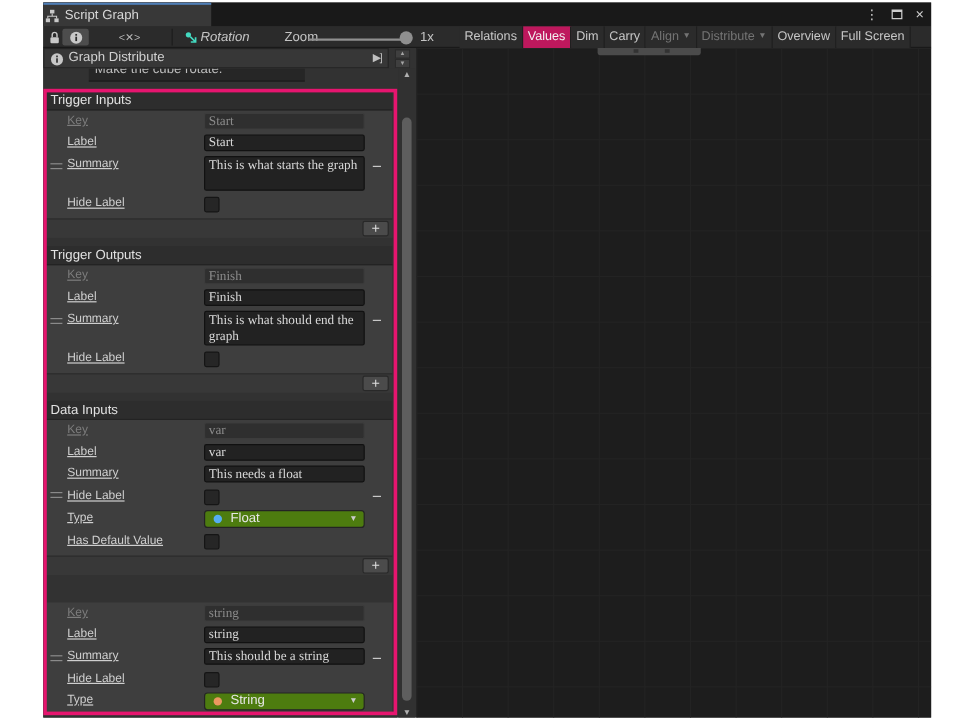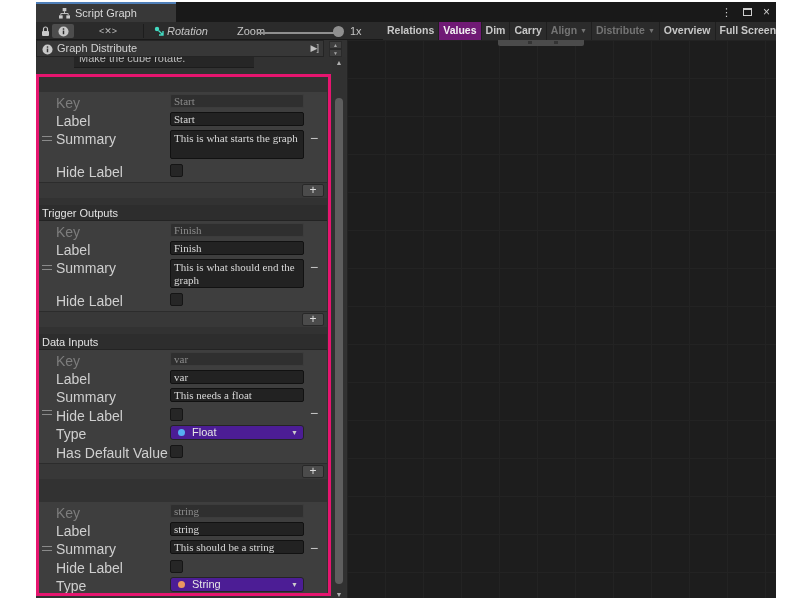--- a/index.html
+++ b/index.html
@@ -5,42 +5,42 @@
   * { margin:0; padding:0; box-sizing:border-box; }
   html,body { width:800px; height:600px; background:#ffffff; overflow:hidden;
               font-family:"Liberation Sans", sans-serif; }
   .window { position:absolute; left:36px; top:2px; width:740px; height:596px;
             background:#323232; overflow:hidden; }
 
   
   .tabbar { position:absolute; left:0; top:0; width:740px; height:20px; background:#191919; }
   .tab { position:absolute; left:0; top:0; width:140px; height:20px; background:#383838;
          border-top:2px solid #4f7fb8; display:flex; align-items:center; gap:5px;
-         padding-left:23px; color:#d8d8d8; font-size:11px; }
+         padding-left:2px; color:#d8d8d8; font-size:11px; }
   .win-controls { position:absolute; right:6px; top:0; height:20px; display:flex;
                   align-items:center; gap:11px; color:#cfcfcf; }
   .kebab { font-size:11px; color:#cfcfcf; }
   .maxbox { width:9px; height:8px; border:1px solid #cfcfcf; border-top:2px solid #cfcfcf; }
   .closex { font-size:12px; color:#cfcfcf; }
 
   
   .toolbar { position:absolute; left:0; top:20px; width:740px; height:18px; background:#2b2b2b;
              border-bottom:1px solid #191919; color:#c8c8c8; font-size:11px; }
   .tb-icon { position:absolute; top:2px; height:14px; display:flex; align-items:center; justify-content:center; }
   .tb-btn-sel { background:#4d4d4d; border-radius:2px; }
   .tb-sep { position:absolute; left:107px; top:2px; width:1px; height:14px; background:#1d1d1d; }
   .rot-label { position:absolute; left:131px; top:3px; color:#c4c4c4;font-style:italic; }
   .zoom-label { position:absolute; left:201px; top:3px; color:#c4c4c4; }
   .slider-track { position:absolute; left:221px; top:10px; width:84px; height:2px; background:#8f8f8f; border-radius:1px; }
   .slider-handle { position:absolute; left:297px; top:4px; width:11px; height:11px; border-radius:50%; background:#8f8f8f; }
   .zoom-val { position:absolute; left:314px; top:3px; color:#c4c4c4; }
-  .tb-buttons { position:absolute; left:347px; top:0; height:18px; display:flex;font-weight:bold; }
+  .tb-buttons { position:absolute; left:347px; top:0; height:18px; display:flex; }
   .tb-button { height:18px; padding:0 4px; font-size:10.5px; line-height:17px; color:#c8c8c8;
                background:#2b2b2b; border-right:1px solid #1f1f1f; white-space:nowrap; }
-  .tb-button.selected { background:#701a75; color:#f2f2f2; }
+  .tb-button.selected { background:#be185d; color:#f2f2f2; }
   .tb-button.disabled { color:#747474; }
   .dd-caret { font-size:7px; vertical-align:1px; }
 
   
   .insp-header { position:absolute; left:0; top:38px; width:288px; height:17px; background:#373737;
                  border:1px solid #242424; color:#d2d2d2; font-size:11px; line-height:15px; }
   .insp-title { position:absolute; left:20px; top:0; }
   .pane-icon { position:absolute; right:5px; top:0; font-size:9px; color:#c0c0c0; letter-spacing:-1px; }
   .spinner { position:absolute; left:293px; top:39px; width:13px; }
   .spin-btn { width:13px; height:8px; background:#3f3f3f; border:1px solid #2a2a2a; color:#a5a5a5;
@@ -48,30 +48,30 @@
   .insp-body { position:absolute; left:0; top:55px; width:295px; height:543px; background:#323232; overflow:hidden; }
   .clipped-line { position:absolute; left:38px; top:0px; width:180px; height:11px; overflow:hidden;
                   background:#262626; border-bottom:1px solid #1c1c1c; }
   .clipped-line span { display:block; margin-top:-5px; padding-left:5px; color:#bdbdbd; font-size:11px; }
 
   .section { position:absolute; left:2px; width:289px; }
   .sec-header { position:absolute; left:0; top:0; width:100%; height:16px; background:#2d2d2d;
                 border-bottom:1px solid #232323; color:#e2e2e2; font-size:11px; line-height:16px; padding-left:4px; }
   .sec-bg { position:absolute; left:0; top:16px; width:100%; background:#3e3e3e; }
   .row { position:absolute; left:0; width:100%; height:18px; }
-  .row-label { position:absolute; left:18px; top:1px; font-size:14px; color:#cfcfcf; }
+  .row-label { position:absolute; left:18px; top:1px; font-size:10px; color:#cfcfcf;text-decoration:underline; }
   .row-label.dim { color:#7d7d7d; }
   .field { position:absolute; left:132px; top:0; width:134px; height:14px; background:#222222;
            border:1px solid #111111; border-radius:2px; color:#d8d8d8; font-size:11px; padding:0 3px;
            font-family:Liberation Serif, serif; outline:none; }
   .field.disabled { background:#2f2f2f; color:#8b8b8b; border-color:#3c3c3c; }
   textarea.field { height:29px; resize:none; line-height:13px; padding-top:1px; overflow:hidden; }
   .checkbox { position:absolute; left:132px; top:1px; width:13px; height:13px; background:#262626;
               border:1px solid #151515; border-radius:2px; }
-  .dropdown { position:absolute; left:132px; top:0; width:134px; height:15px; background:#4c1d95;
+  .dropdown { position:absolute; left:132px; top:0; width:134px; height:15px; background:#4d7c0f;
               border:1px solid #242424; border-radius:3px;padding-left:23px; }
   .type-dot { position:absolute; left:7px; top:3px; width:7px; height:7px; border-radius:50%; }
   .dd-text { position:absolute; left:21px; top:0px; font-size:11px; color:#e6e6e6; line-height:13px; }
   .dd-arrow { position:absolute; right:5px; top:3px; font-size:7px; color:#cccccc; }
   .drag-handle { position:absolute; left:4px; width:10px; height:5px;
                  border-top:1px solid #8a8a8a; border-bottom:1px solid #8a8a8a; }
   .minus-btn { position:absolute; right:6px; width:14px; text-align:center; color:#c8c8c8;
                font-size:14px; line-height:14px; }
   .footer-row { position:absolute; left:0; width:100%; height:16px; background:#383838; border-top:1px solid #2c2c2c; }
   .add-btn { position:absolute; right:3px; top:1px; width:22px; height:13px; background:#4b4b4b;
@@ -174,20 +174,21 @@
     <div class="spin-btn">▼</div>
   </div>
 
   <div class="insp-body">
     <div class="clipped-line">
       <span>Make the cube rotate.</span>
     </div>
 
     <div class="section" style="top:19px;height:122px;">
       <div class="sec-bg" style="height:106px;"></div>
+      <div class="sec-header">Trigger Inputs</div>
       <div class="row" style="top:18px;">
         <span class="row-label dim">Key</span>
         <input class="field disabled" readonly="" value="Start" style="">
       </div>
       <div class="row" style="top:36px;">
         <span class="row-label">Label</span>
         <input class="field" value="Start" style="">
       </div>
       <div class="row" style="top:54px;height:33px;">
         <span class="drag-handle" style="top:6px;"></span>

